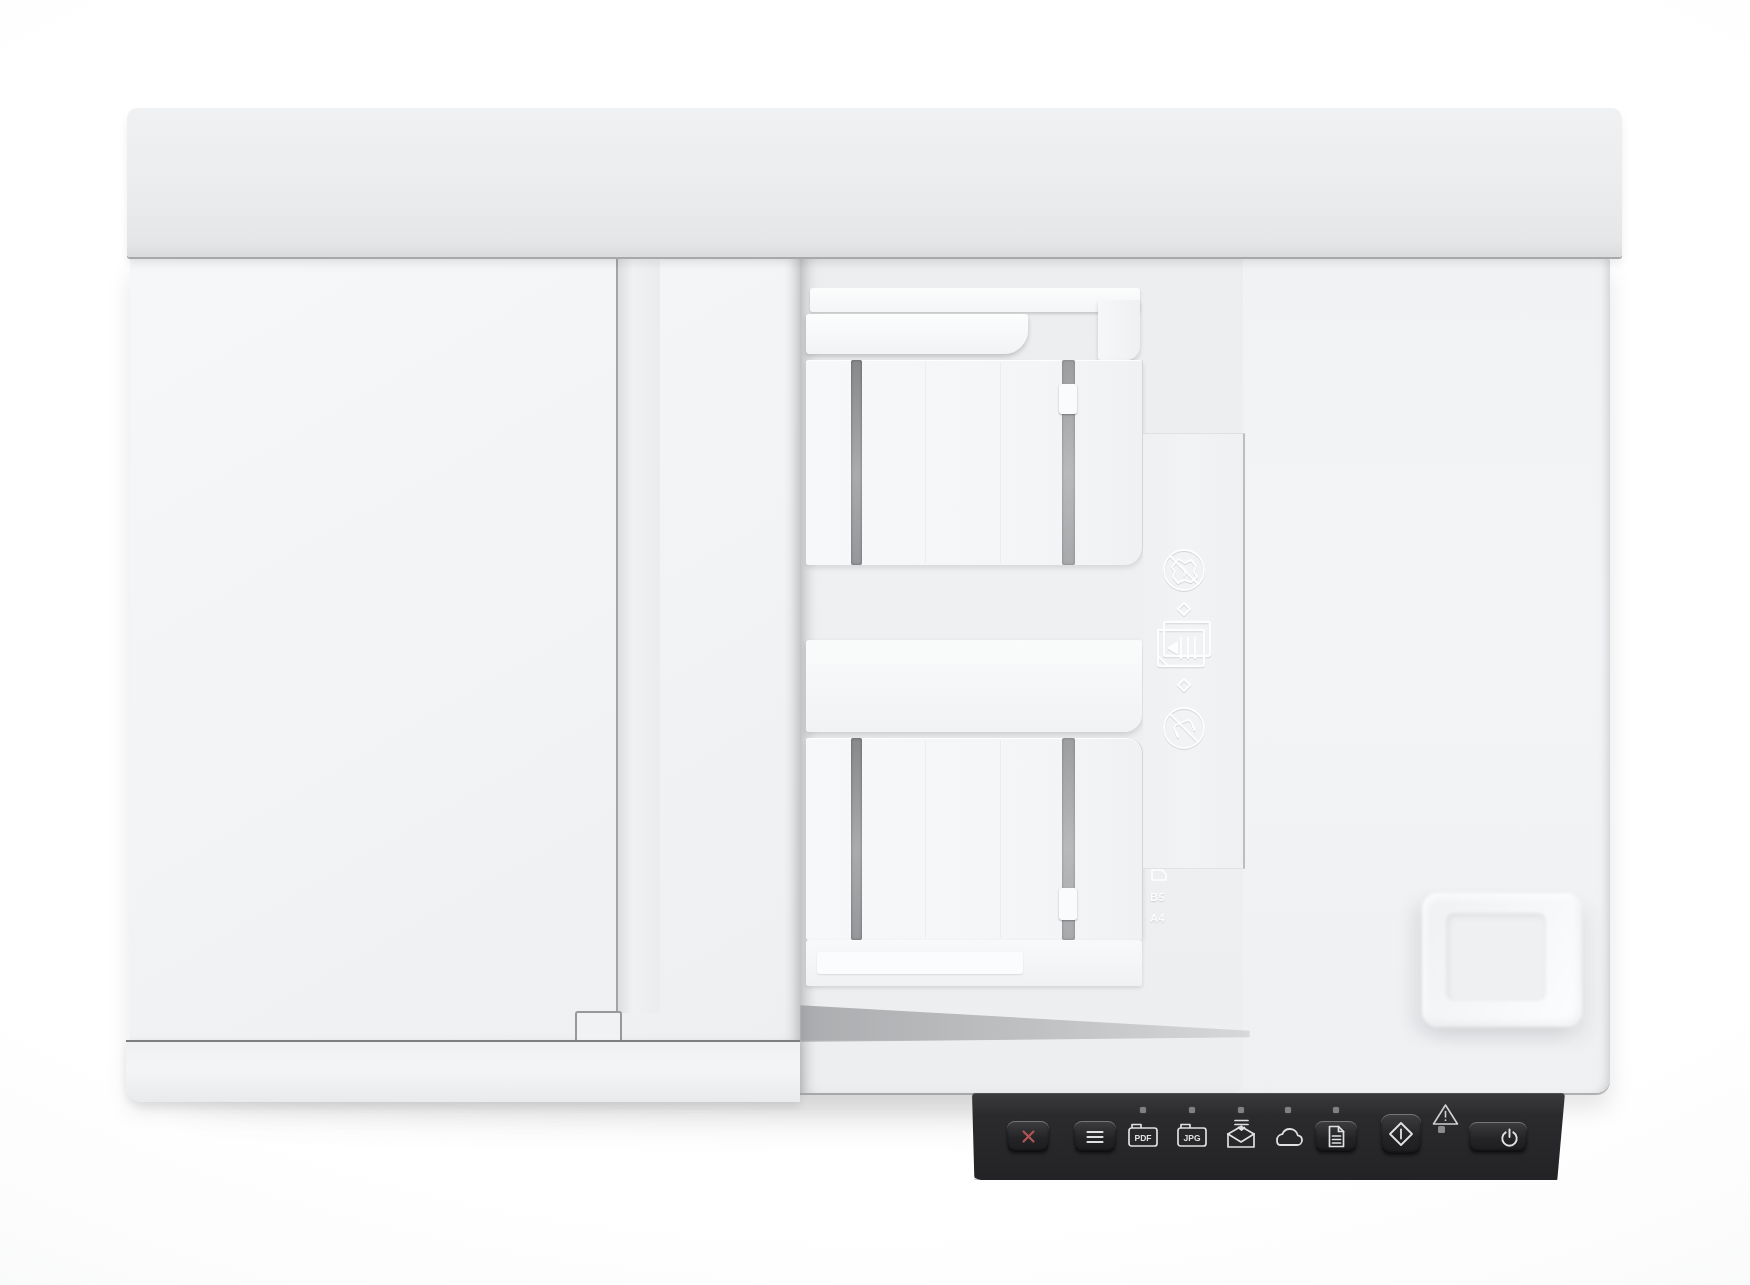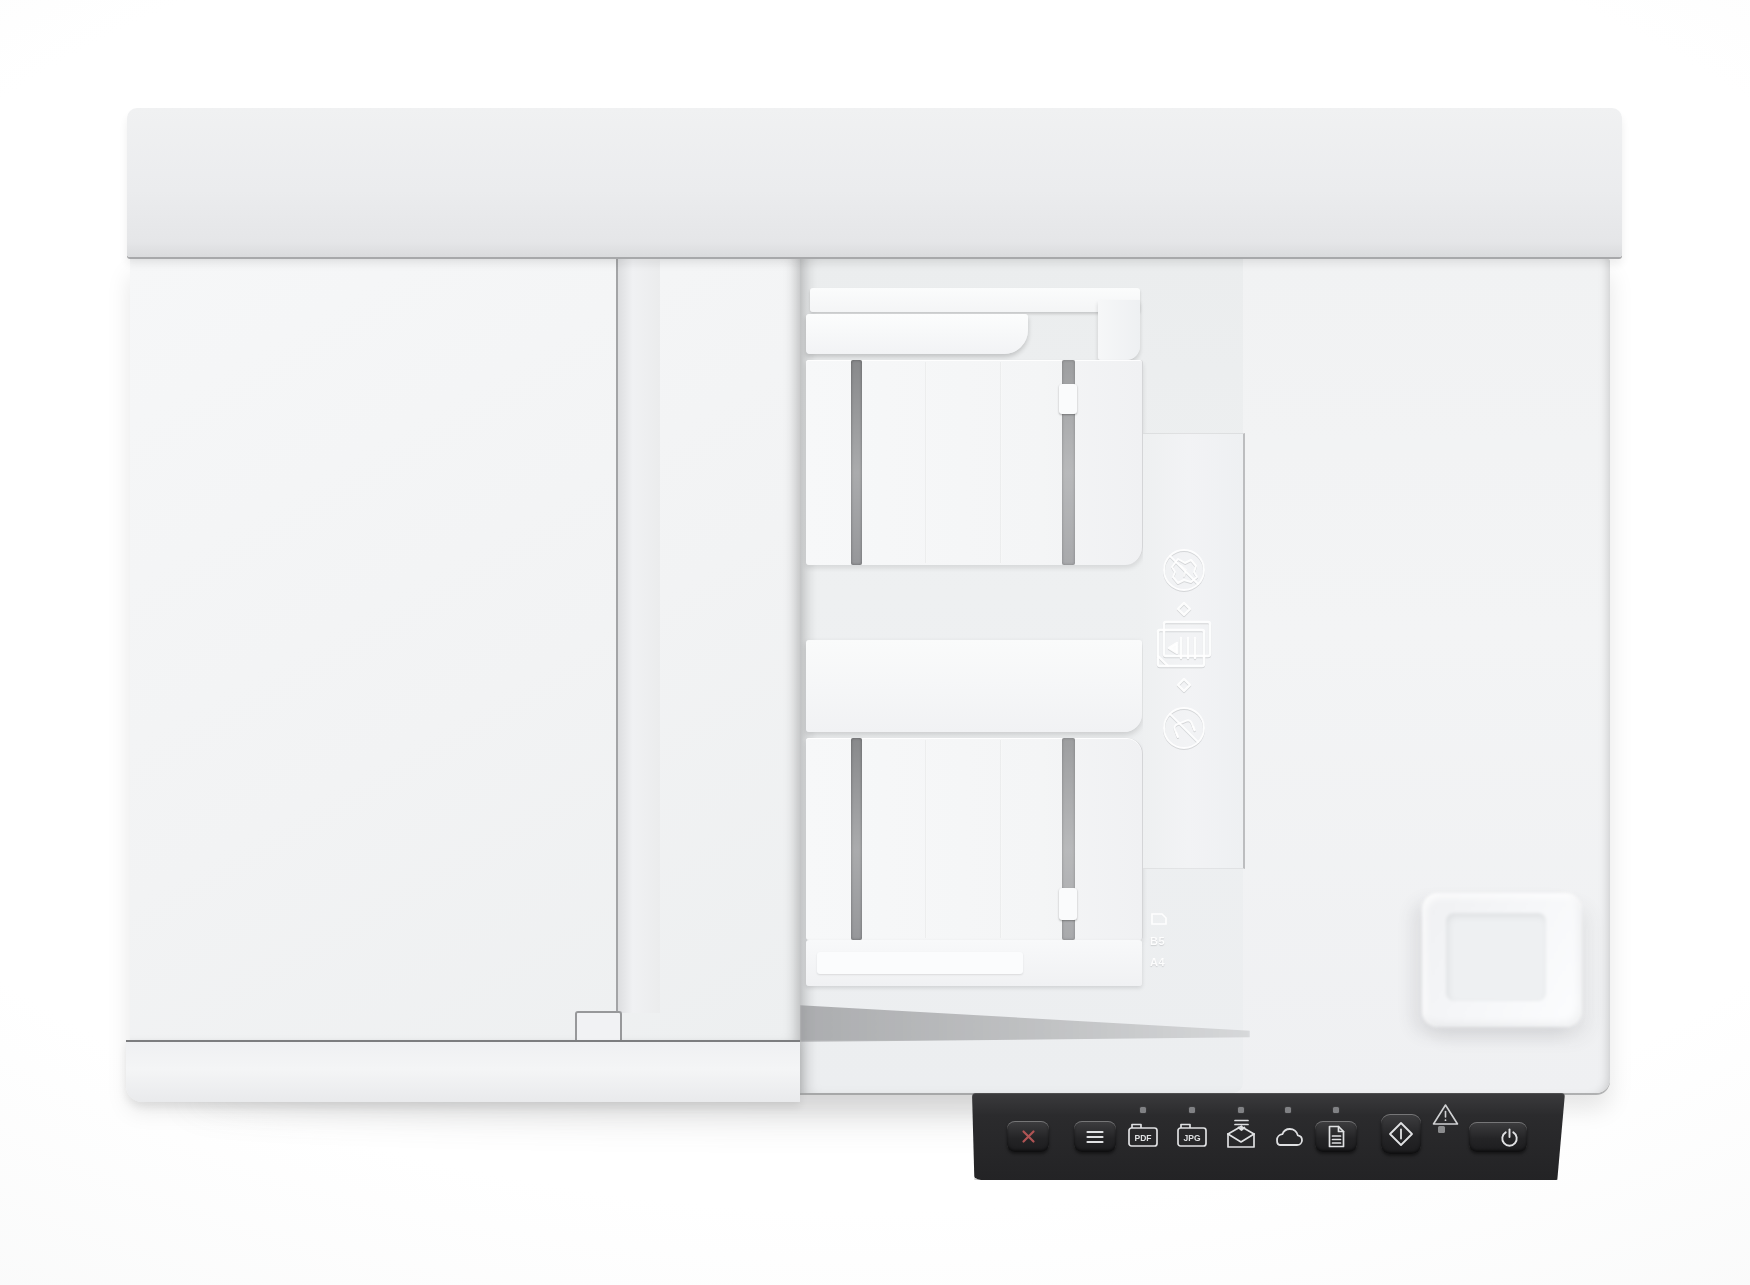--- a/index.html
+++ b/index.html
@@ -94,21 +94,21 @@
   
   .hatch{left:1143px;top:433px;width:100px;height:434px;
     background:linear-gradient(90deg,#eef0f1 0%,#f2f3f5 45%,#eef0f2 100%);
     border-right:2px solid #bcbdbf;border-top:1px solid rgba(0,0,0,.07);
     border-bottom:1px solid rgba(0,0,0,.06);z-index:3;}
   .emboss{z-index:4;filter:drop-shadow(0 1px 0 rgba(150,151,155,.35));}
   .emboss svg{display:block;}
   .size-marks{left:1150px;top:868px;width:48px;display:flex;flex-direction:column;
     align-items:flex-start;gap:9px;z-index:4;color:rgba(255,255,255,.92);
     font-size:11px;font-weight:bold;letter-spacing:.5px;
-    text-shadow:0 1px 1px rgba(150,151,155,.35);margin-top:44px;}
+    text-shadow:0 1px 1px rgba(150,151,155,.35);}
 
   
   .label-plate{left:1422px;top:893px;width:160px;height:134px;border-radius:16px;
     background:linear-gradient(120deg,#eff0f2 0%,#f5f6f8 45%,#fcfdfe 100%);
     box-shadow:-10px 8px 16px rgba(70,72,74,.10), 8px 12px 18px rgba(70,72,74,.07),
       inset -3px -4px 8px rgba(0,0,0,.05), inset 3px 4px 8px rgba(255,255,255,.9);
     filter:blur(1.4px);z-index:3;}
   .label-plate-inner{position:absolute;left:24px;top:20px;width:100px;height:88px;
     border-radius:8px;background:#eef0f2;box-shadow:inset 2px 3px 7px rgba(0,0,0,.07);}
 

